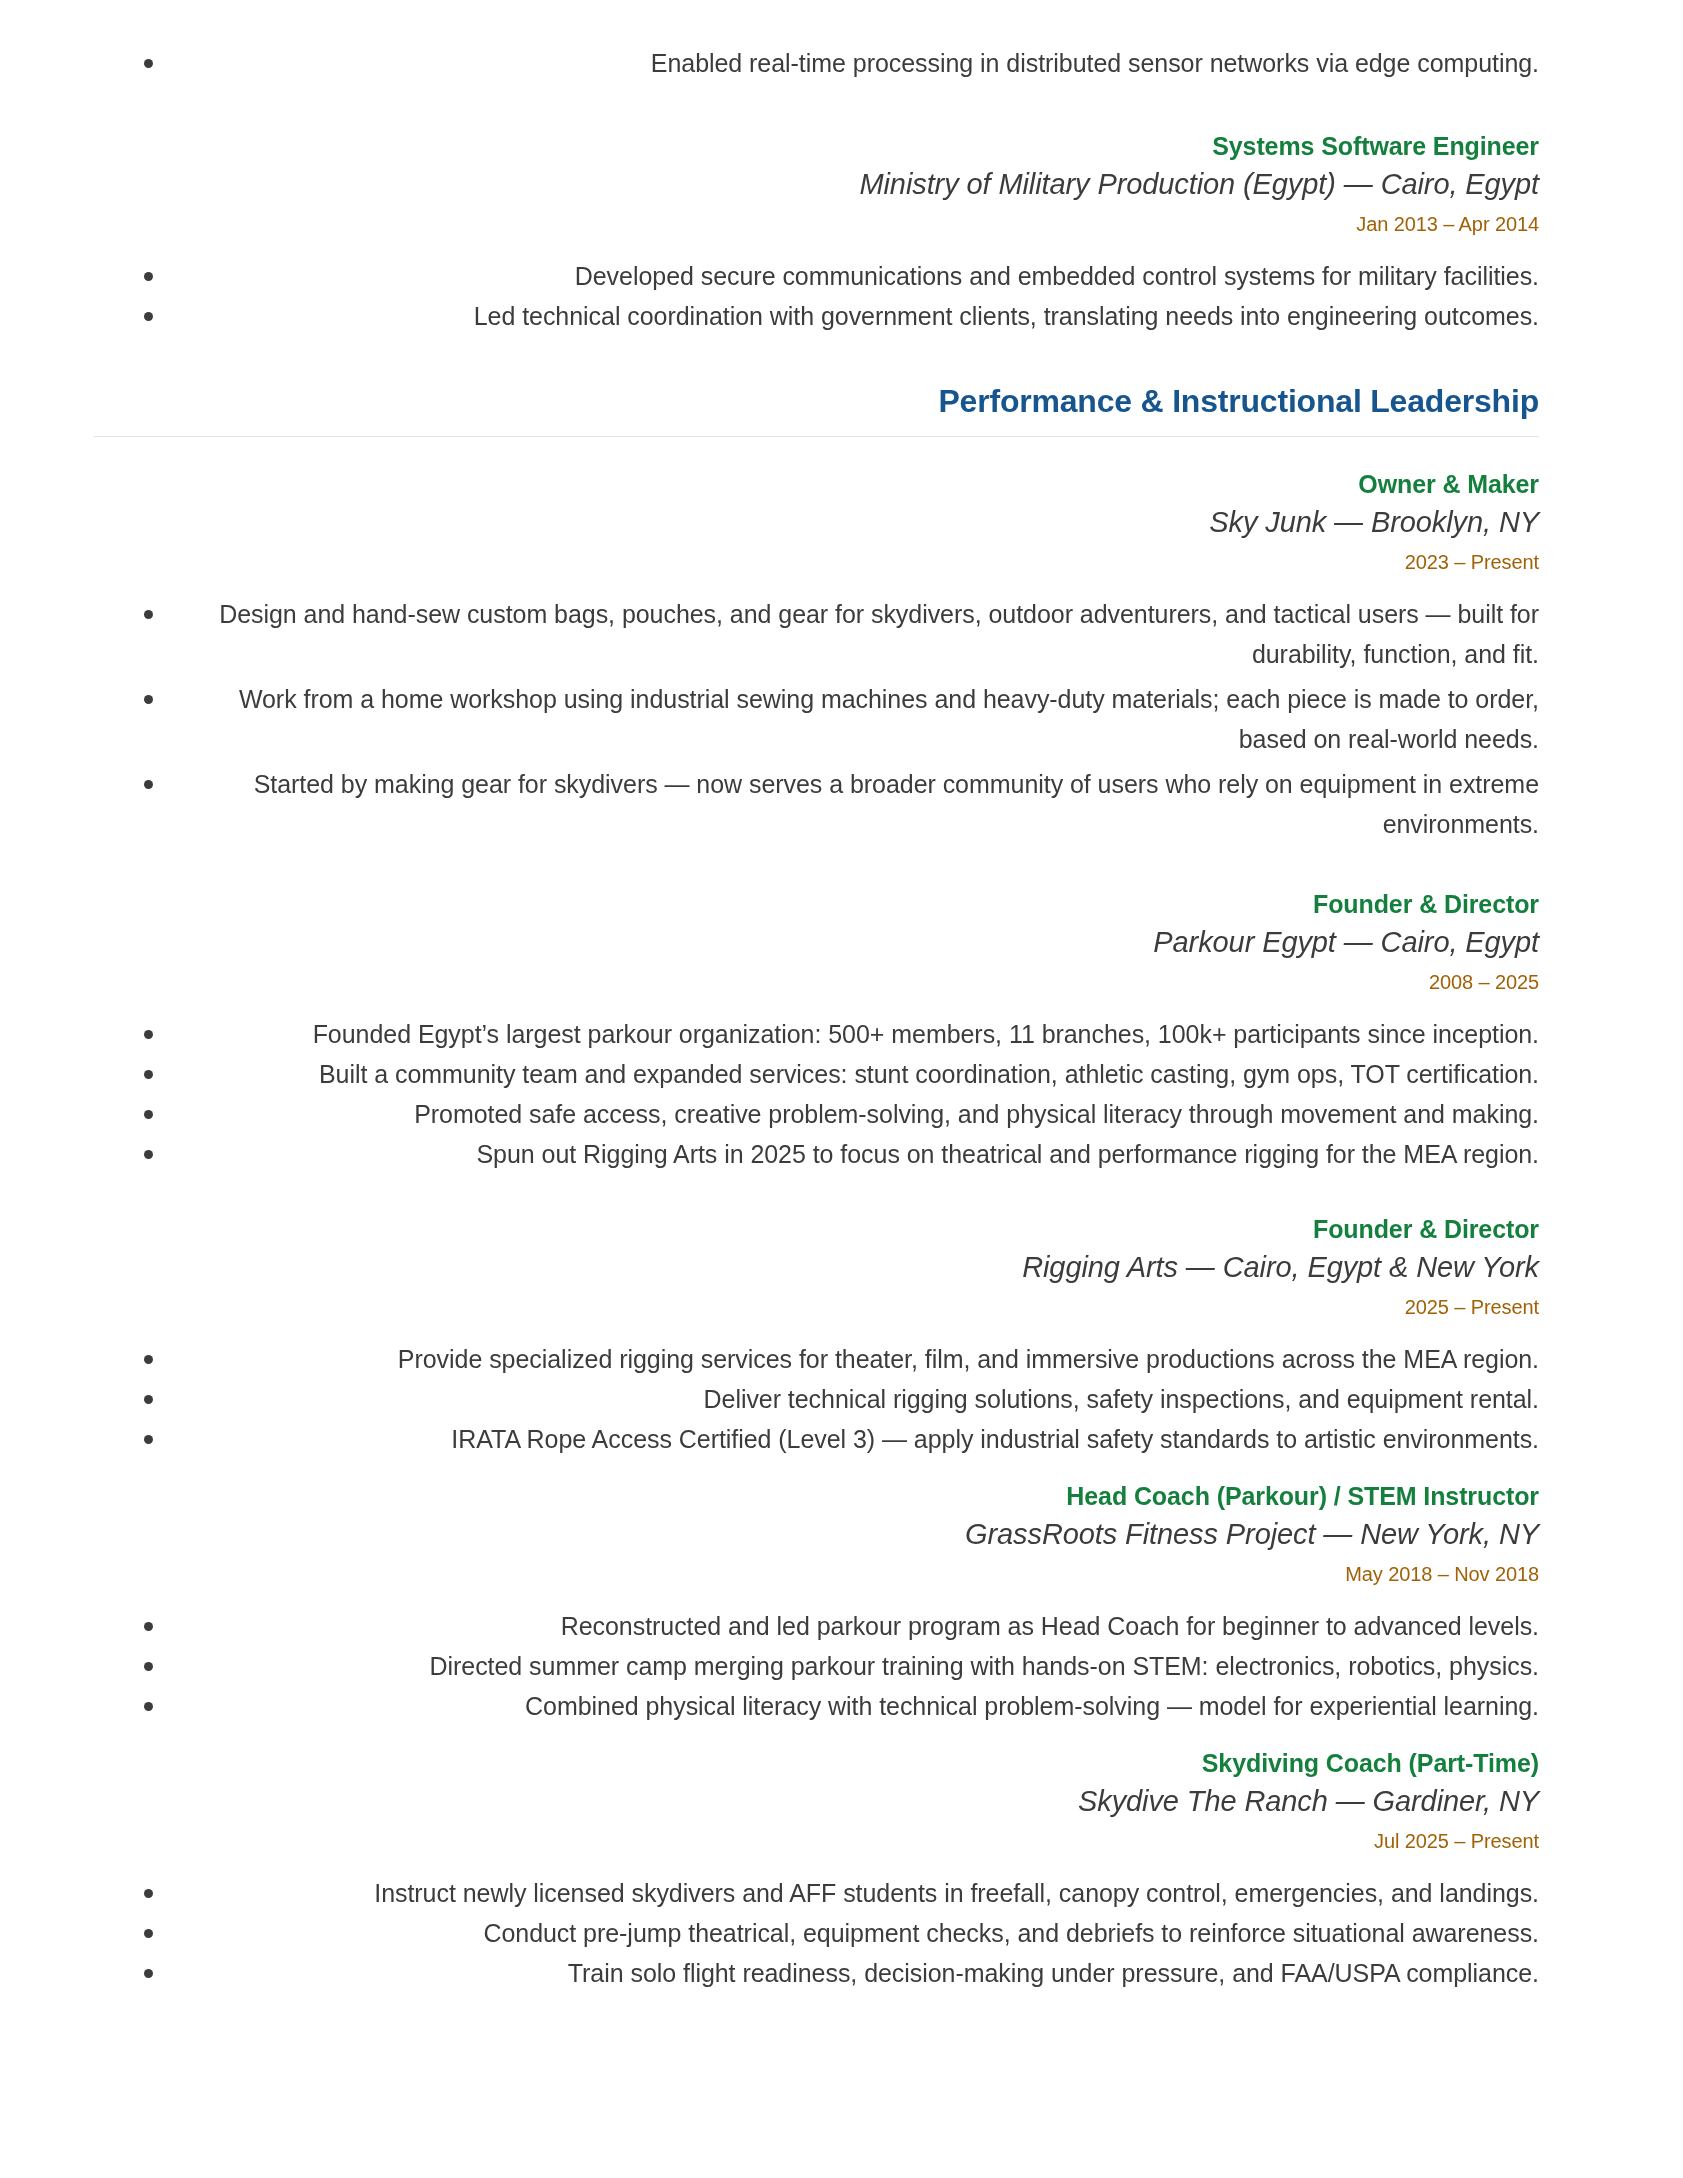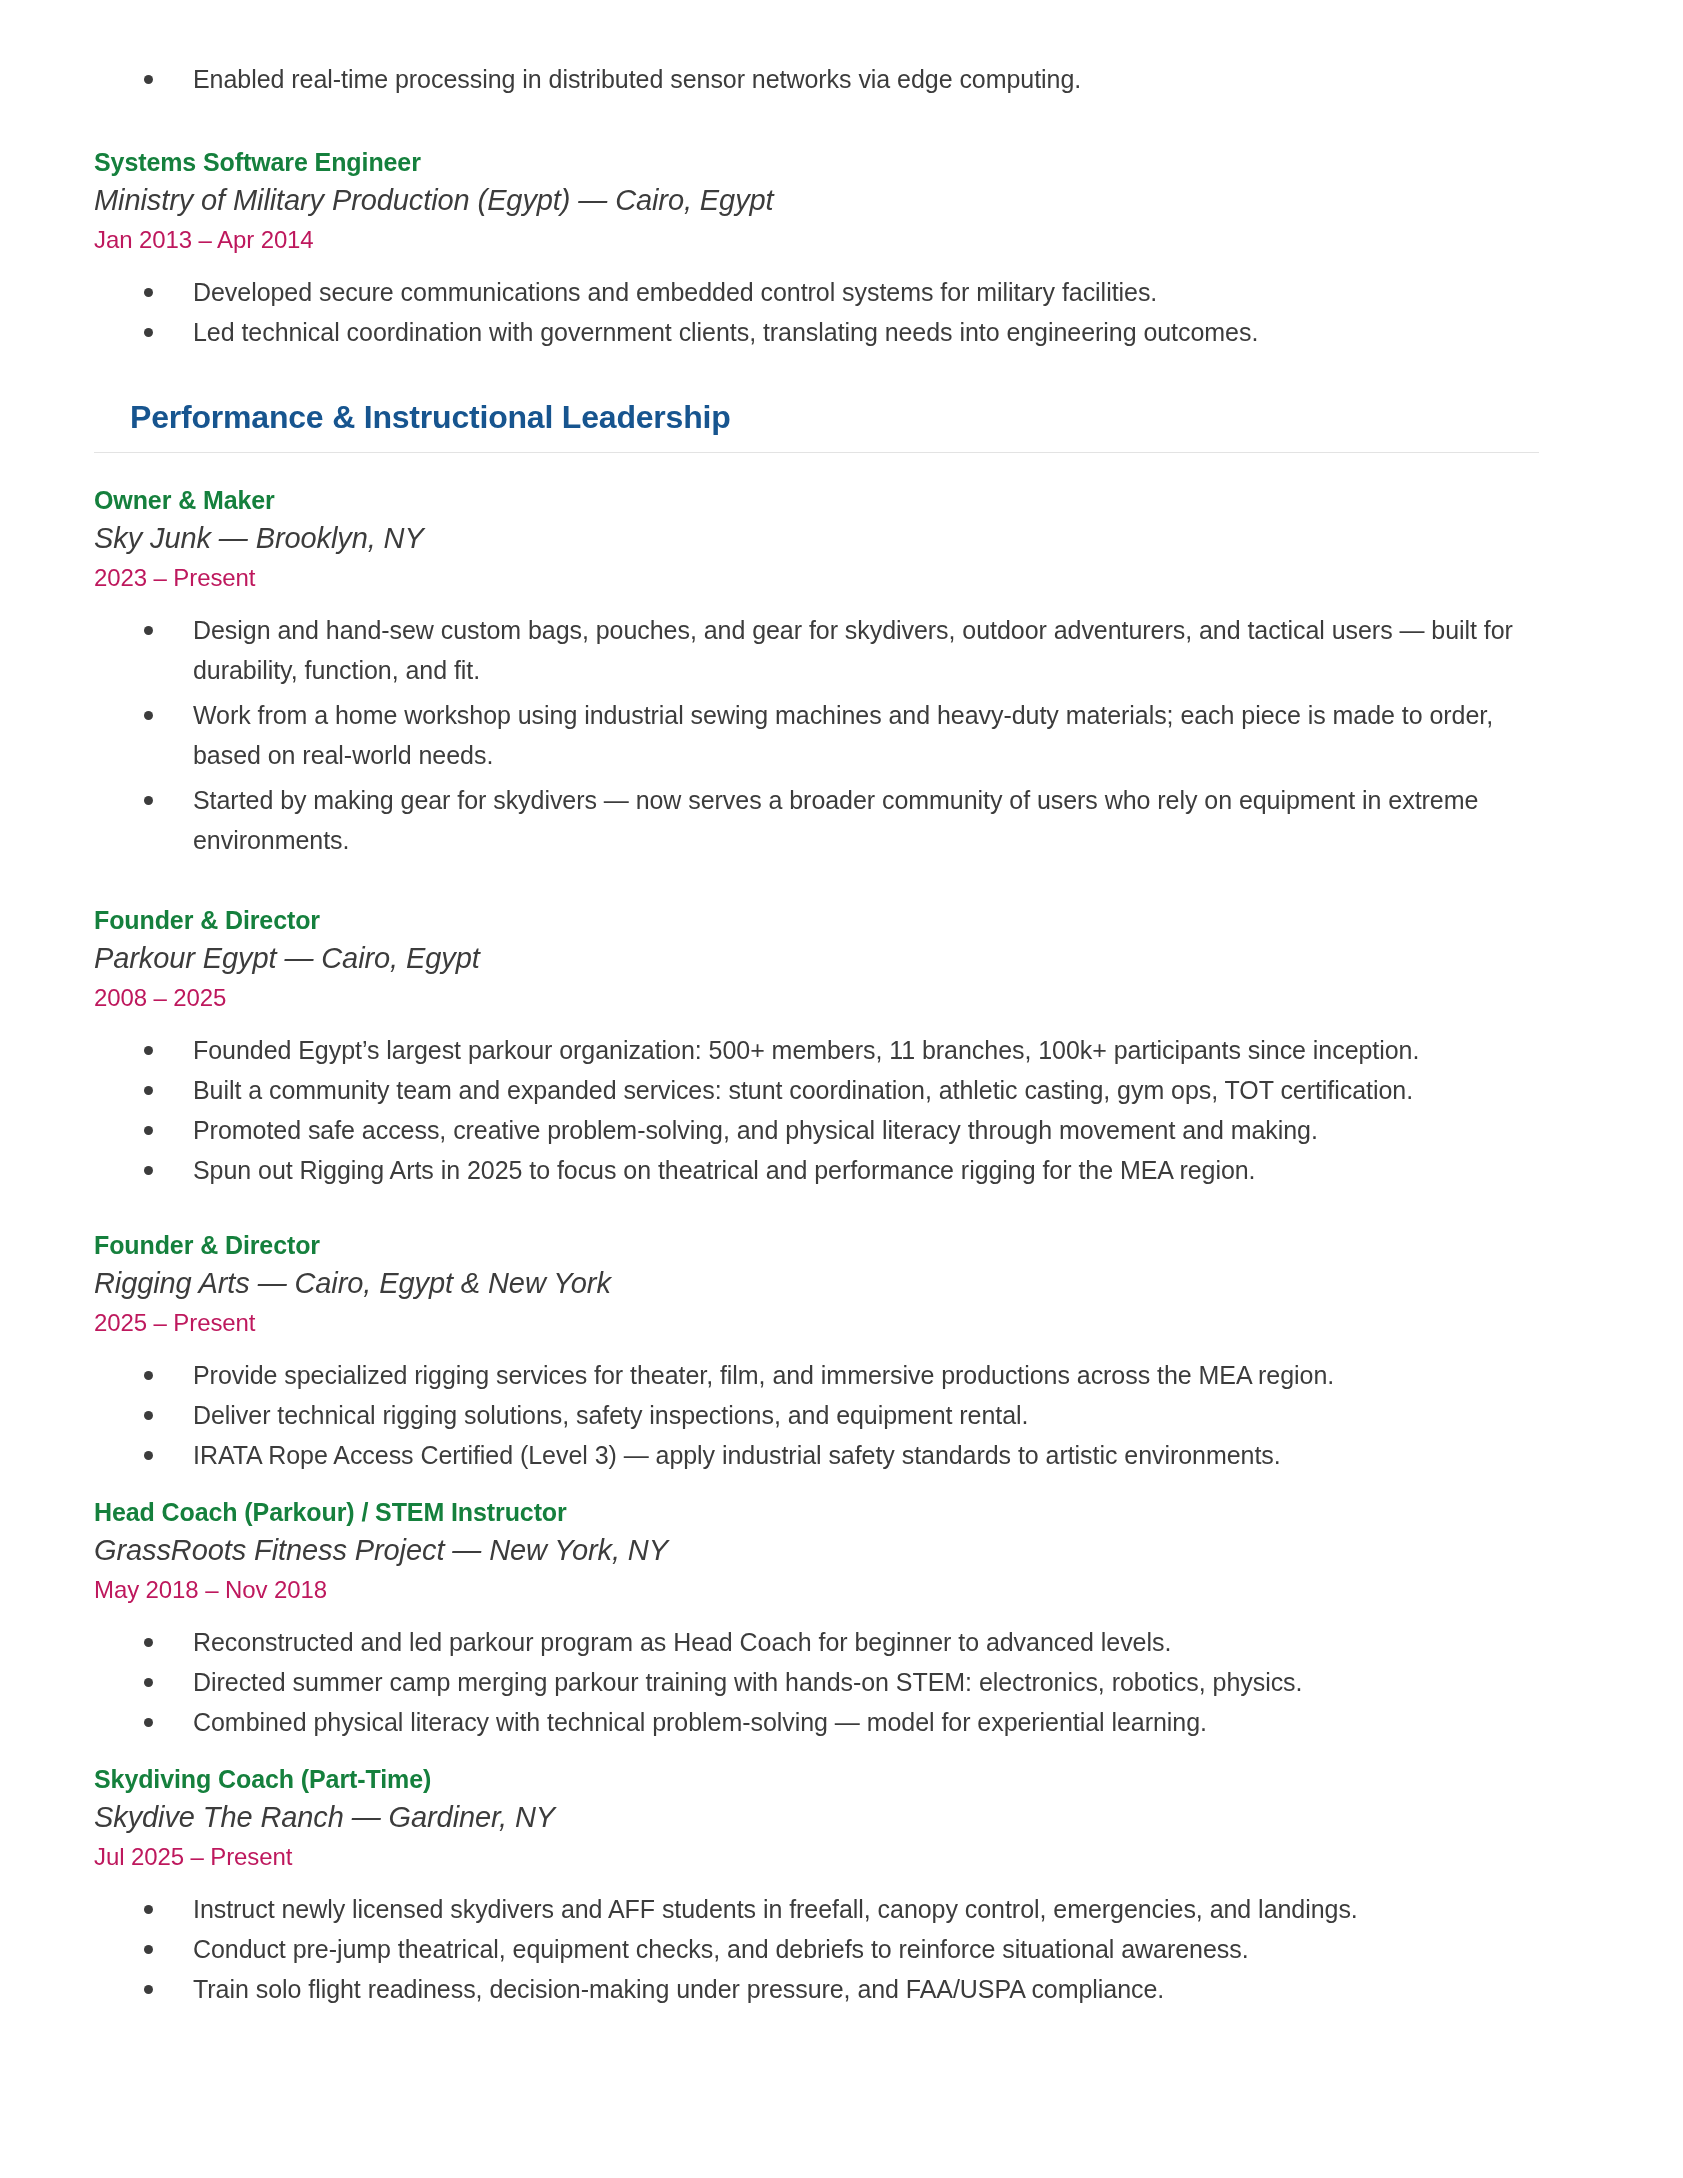--- a/index.html
+++ b/index.html
@@ -15,21 +15,22 @@
     color: #3b3b3b;
     -webkit-font-smoothing: antialiased;
   }
 
   .page {
     position: relative;
     width: 1419px;
     height: 2178px;
     background: #ffffff;
     box-sizing: border-box;
-    padding: 59px 139px 59px 94px;
+    padding: 43px 139px 59px 94px;
+    text-align: right;
   }
 
   .doc {
     width: 1445px;
   }
 
   
   .bullet-list {
     list-style: none;
     margin: 0;
@@ -69,22 +70,22 @@
     letter-spacing: -0.1px;
   }
   .job-org {
     font-size: 29px;
     font-style: italic;
     color: #3c3c3c;
     line-height: 39px;
     letter-spacing: -0.1px;
   }
   .job-dates {
-    font-size: 24px;
-    color: #be185d;
+    font-size: 20px;
+    color: #a16207;
     line-height: 40px;
     letter-spacing: -0.1px;
   }
 
   
   .section-header {
     margin-top: 44px;
   }
   .section-title {
     font-size: 32px;

